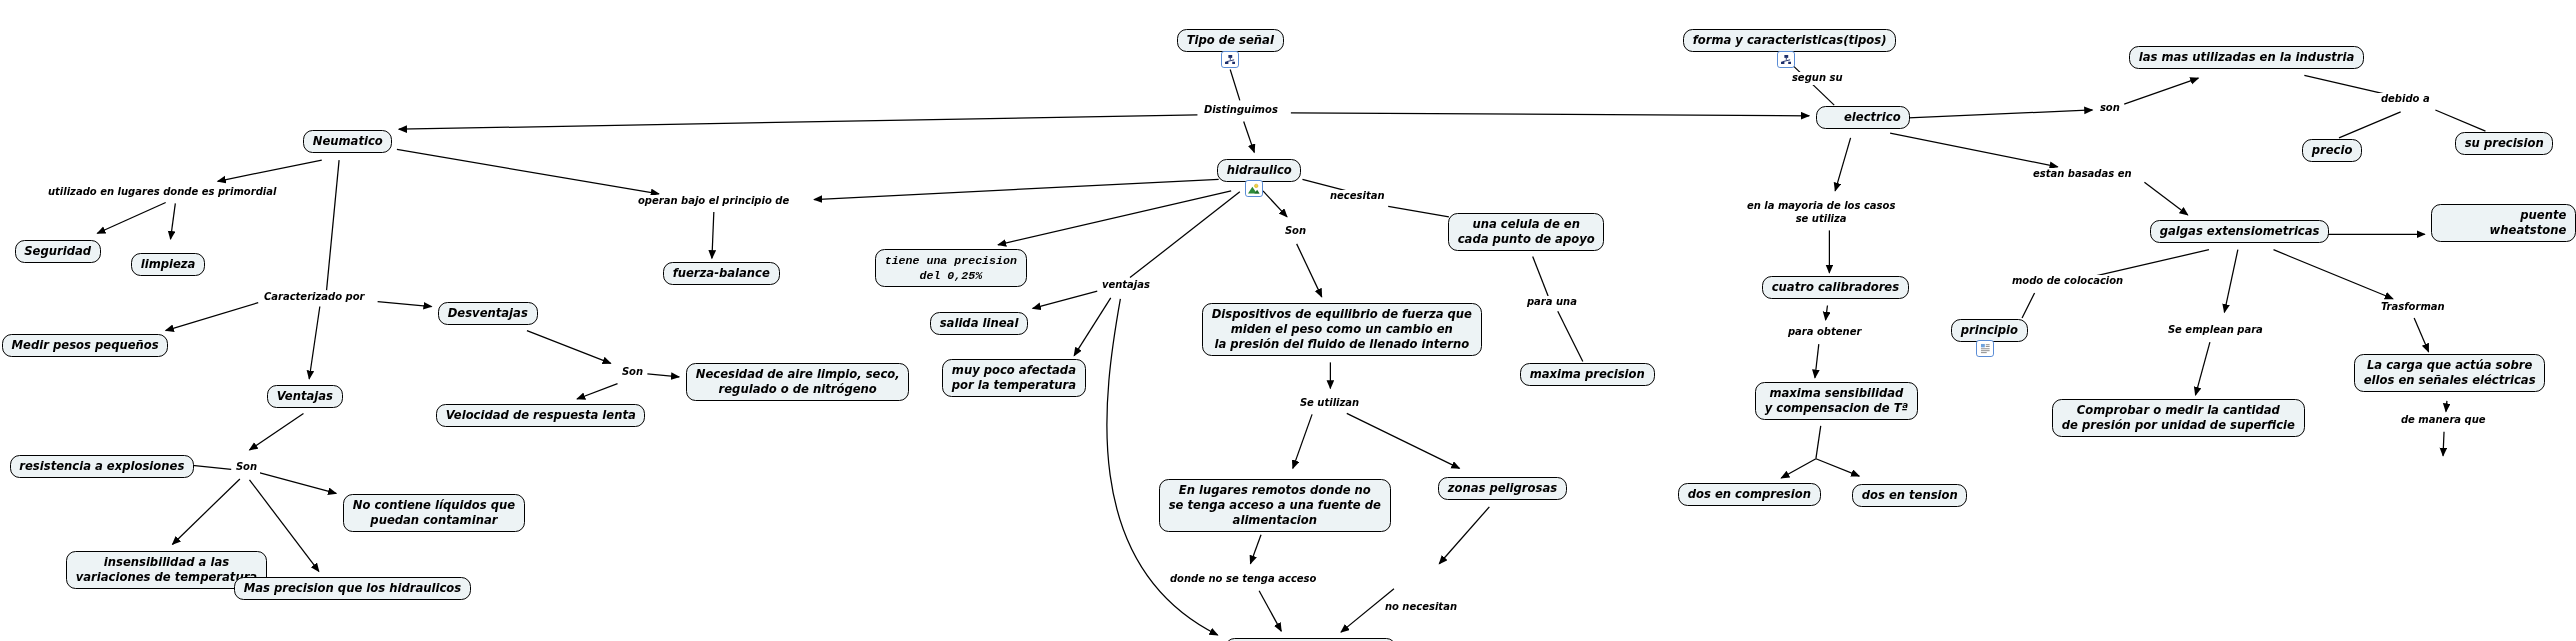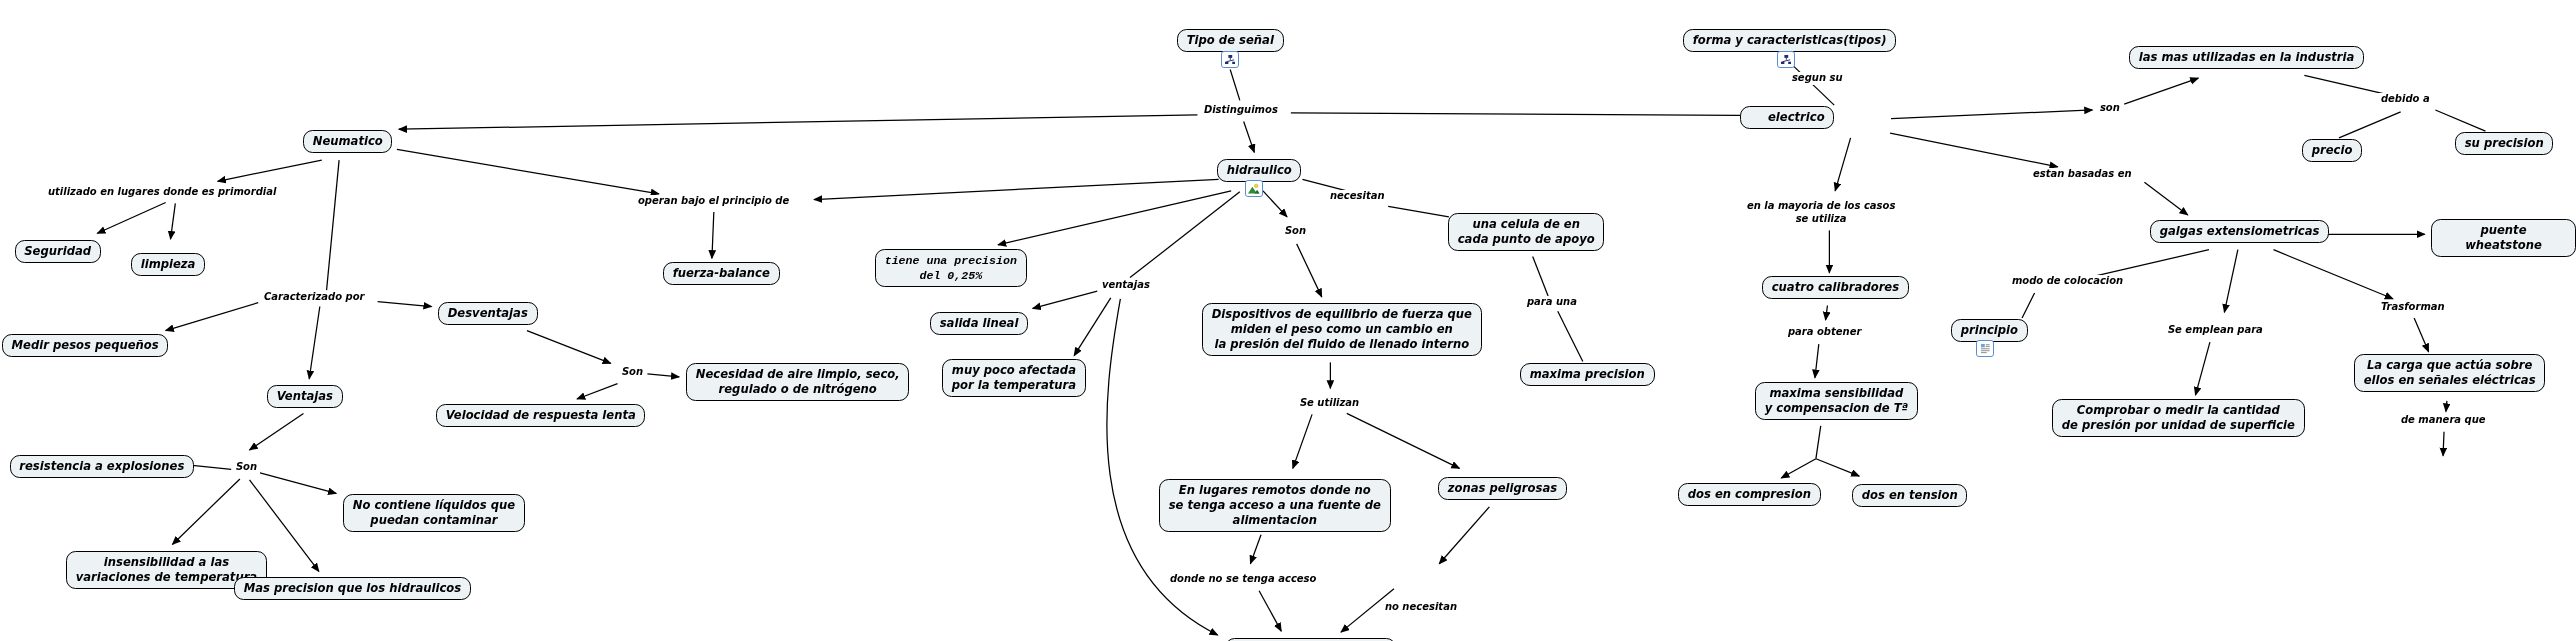--- a/index.html
+++ b/index.html
@@ -110,21 +110,21 @@
       <line x1="1309" y1="529" x2="1298" y2="559" marker-end="url(#arr)"></line>
       <line x1="1307" y1="587" x2="1330" y2="629" marker-end="url(#arr)"></line>
       <line x1="1546" y1="500" x2="1494" y2="559" marker-end="url(#arr)"></line>
       <line x1="1447" y1="585" x2="1392" y2="630" marker-end="url(#arr)"></line>
     </g>
   </svg>
 
   <div class="node" style="left:1177px;top:3.9px;">Tipo de señal</div>
   <div class="node" style="left:1683px;top:3.9px;">forma y caracteristicas(tipos)</div>
   <div class="node" style="left:2129px;top:21px;">las mas utilizadas en la industria</div>
-  <div class="node" style="left:1740px;top:81px;padding-left:27px;">electrico</div>
+  <div class="node" style="left:1816px;top:81px;padding-left:27px;">electrico</div>
   <div class="node" style="left:2302px;top:114px;">precio</div>
   <div class="node" style="left:2455px;top:107px;">su precision</div>
   <div class="node" style="left:303px;top:105px;">Neumatico</div>
   <div class="node" style="left:14.5px;top:215px;">Seguridad</div>
   <div class="node" style="left:131px;top:228px;">limpieza</div>
   <div class="node" style="left:1.9px;top:309px;">Medir pesos pequeños</div>
   <div class="node" style="left:267px;top:360px;">Ventajas</div>
   <div class="node" style="left:438px;top:277px;">Desventajas</div>
   <div class="node" style="left:686px;top:338px;">Necesidad de aire limpio, seco,
 regulado o de nitrógeno</div>
@@ -140,34 +140,34 @@
   <div class="node" style="left:875px;top:224px;font-family:Liberation Mono, monospace;">tiene una precision
 del 0,25%</div>
   <div class="node" style="left:930px;top:287px;">salida lineal</div>
   <div class="node" style="left:942px;top:334px;">muy poco afectada
 por la temperatura</div>
   <div class="node" style="left:1202px;top:278px;">Dispositivos de equilibrio de fuerza que
 miden el peso como un cambio en
 la presión del fluido de llenado interno</div>
   <div class="node" style="left:1448px;top:188px;">una celula de en
 cada punto de apoyo</div>
-  <div class="node" style="left:1520px;top:338px;border-radius:10px;">maxima precision</div>
+  <div class="node" style="left:1520px;top:338px;">maxima precision</div>
   <div class="node" style="left:1159px;top:454px;">En lugares remotos donde no
 se tenga acceso a una fuente de
 alimentacion</div>
   <div class="node" style="left:1438px;top:452px;">zonas peligrosas</div>
   <div class="node" style="left:1225px;top:613px;">fuente de alimentacion</div>
   <div class="node" style="left:1762px;top:251px;">cuatro calibradores</div>
   <div class="node" style="left:1755px;top:357px;">maxima sensibilidad
 y compensacion de Tª</div>
   <div class="node" style="left:1951px;top:294px;">principio</div>
   <div class="node" style="left:1678px;top:458px;">dos en compresion</div>
   <div class="node" style="left:1852px;top:459px;">dos en tension</div>
   <div class="node" style="left:2150px;top:195px;">galgas extensiometricas</div>
-  <div class="node" style="left:2431px;top:194px;">puente wheatstone</div>
+  <div class="node" style="left:2431px;top:179px;text-align:right;">puente wheatstone</div>
   <div class="node" style="left:2052px;top:374px;">Comprobar o medir la cantidad
 de presión por unidad de superficie</div>
   <div class="node" style="left:2354px;top:329px;">La carga que actúa sobre
 ellos en señales eléctricas</div>
 
   <div class="link-label" style="left:1201px;top:79px;">Distinguimos</div>
   <div class="link-label" style="left:1789px;top:47px;">segun su</div>
   <div class="link-label" style="left:2097px;top:77px;">son</div>
   <div class="link-label" style="left:2378px;top:68px;">debido a</div>
   <div class="link-label" style="left:2030px;top:143px;">estan basadas en</div>

